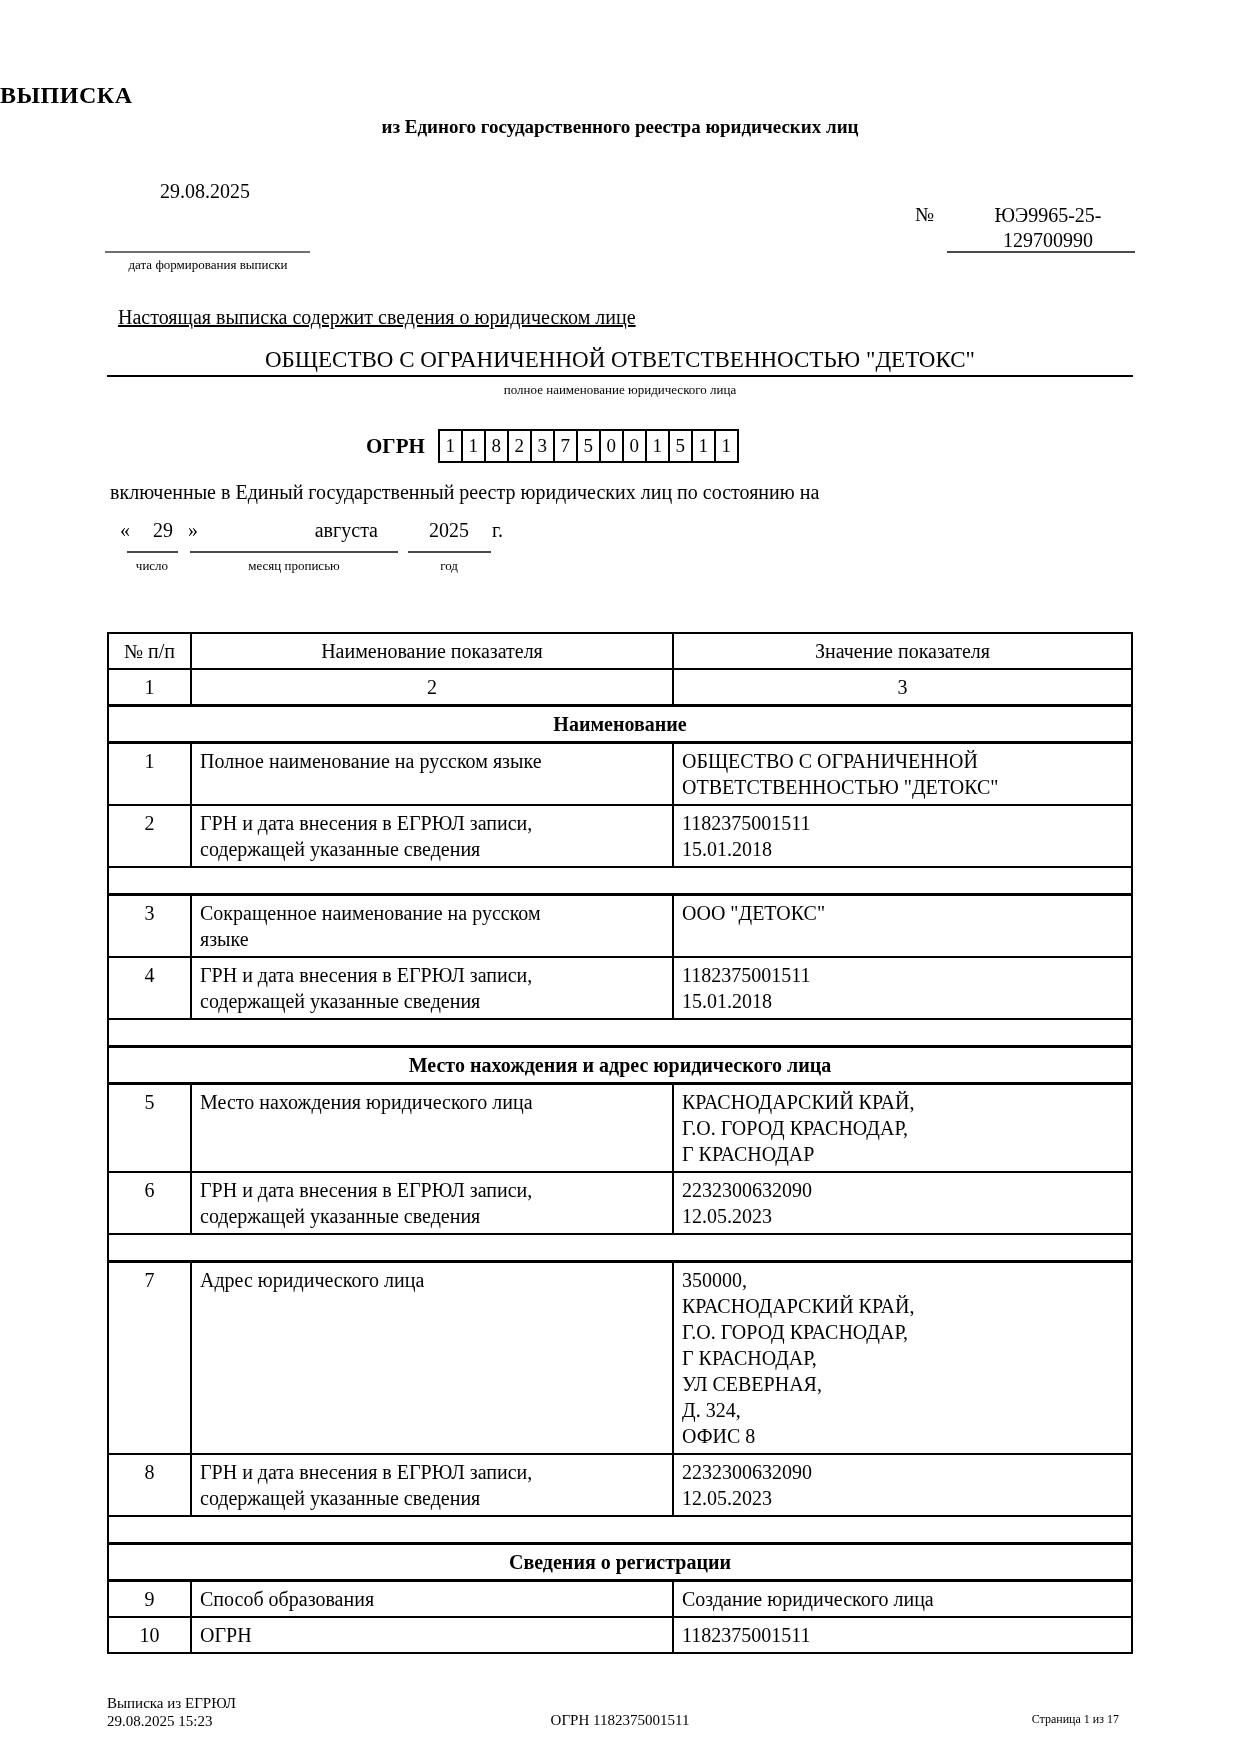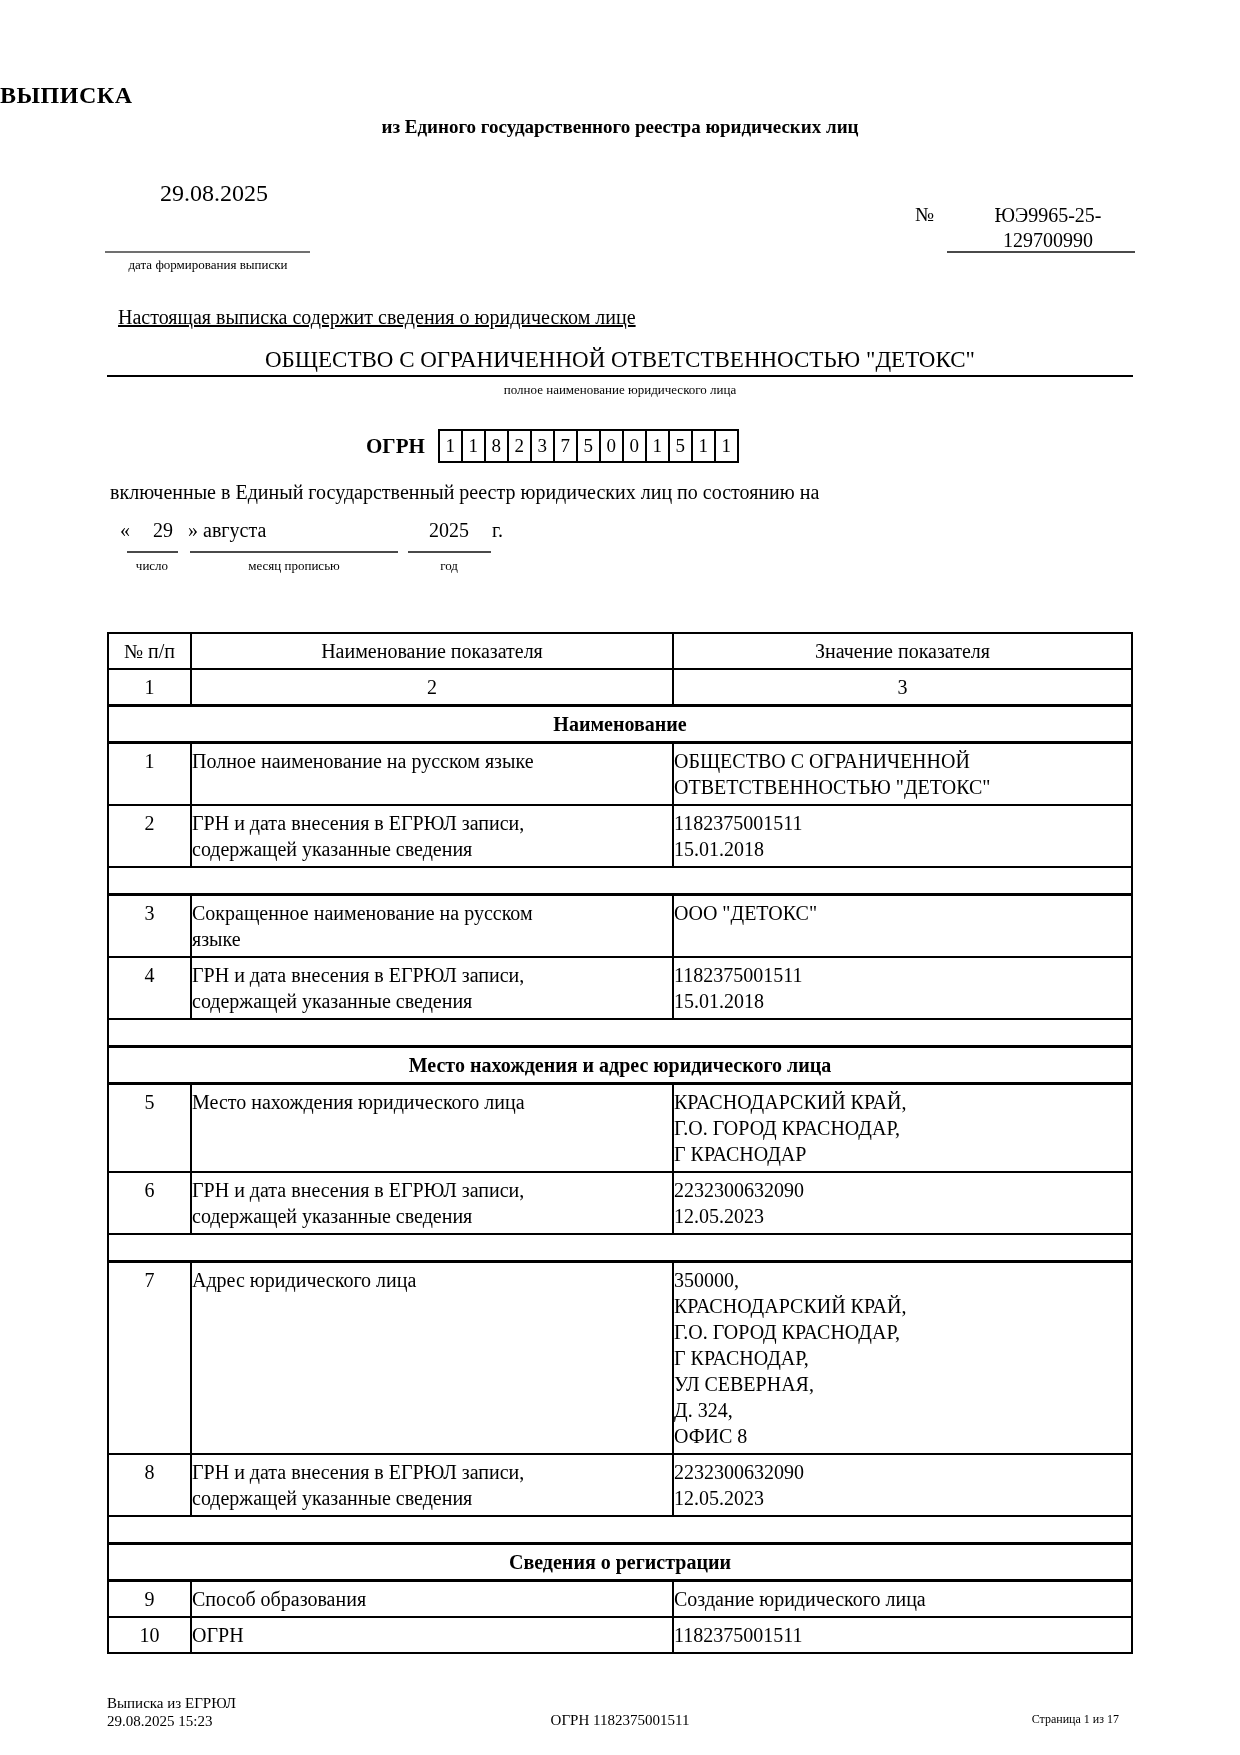--- a/index.html
+++ b/index.html
@@ -12,21 +12,21 @@
     background: #ffffff;
     font-family: "Liberation Serif", "DejaVu Serif", serif;
     color: #000;
     overflow: hidden;
   }
   .abs { position: absolute; }
 
   .doc-title { top: 82px; left: 0; width: 100%; text-align: left; font-size: 24px; font-weight: bold; letter-spacing: 0.5px; }
   .doc-subtitle { top: 116px; left: 0; width: 100%; text-align: center; font-size: 19px; font-weight: bold; }
 
-  .formation-date { top: 180px; left: 160px; font-size: 24px; }
+  .formation-date { top: 180px; left: 160px; font-size: 20px; }
   .left-underline { top: 251px; left: 105px; width: 205px; border-top: 2px solid #707070; }
   .formation-caption { top: 257px; left: 98px; width: 220px; text-align: center; font-size: 13px; }
 
   .number-label { top: 203px; left: 915px; font-size: 20px; }
   .number-value { top: 203px; left: 960px; width: 176px; text-align: center; font-size: 20px; line-height: 25px; }
   .right-underline { top: 251px; left: 947px; width: 188px; border-top: 2px solid #4a4a4a; }
 
   .intro-line { top: 306px; left: 118px; font-size: 20px; text-decoration: underline; }
   .company-name { top: 347px; left: 0; width: 100%; text-align: center; font-size: 23px; }
   .company-underline { top: 375px; left: 107px; width: 1026px; border-top: 2px solid #000; }
@@ -43,21 +43,21 @@
     font-size: 19px; background: #fff;
   }
   .ogrn-box:first-child { margin-left: 0; }
 
   .included-line { top: 481px; left: 110px; font-size: 20px; }
 
   .asof { font-size: 20px; top: 519px; }
   .q-open  { left: 120px; }
   .asof-day { left: 140px; width: 46px; text-align: center; }
   .q-close { left: 188px; }
-  .asof-month { left: 203px; width: 160px; text-align: left; }
+  .asof-month { left: 218px; width: 160px; text-align: right; }
   .asof-year { left: 414px; width: 70px; text-align: center; }
   .asof-suffix { left: 492px; }
   .u1 { top: 551px; left: 127px; width: 51px; border-top: 2px solid #4a4a4a; }
   .u2 { top: 551px; left: 190px; width: 208px; border-top: 2px solid #4a4a4a; }
   .u3 { top: 551px; left: 408px; width: 83px; border-top: 2px solid #4a4a4a; }
   .cap { font-size: 13px; top: 558px; text-align: center; }
   .cap-day { left: 117px; width: 70px; }
   .cap-month { left: 214px; width: 160px; }
   .cap-year { left: 414px; width: 70px; }
 
@@ -65,21 +65,21 @@
     position: absolute;
     top: 632px; left: 107px;
     width: 1026px;
     border: 2px solid #000;
     font-size: 20px;
     line-height: 26px;
   }
   .trow { display: flex; border-top: 2px solid #000; }
   .trow:first-child { border-top: none; }
   .trow.bt3 { border-top: 3px solid #000; }
-  .cell { padding: 4px 0; }
+  .cell { padding: 4px 8px; }
   .cell-num { width: 81px; text-align: center; padding: 4px 2px; }
   .cell-name { width: 482px; border-left: 2px solid #000; }
   .cell-value { flex: 1; border-left: 2px solid #000; }
   .hdr-cell { text-align: center; }
   .section-cell { width: 100%; text-align: center; font-weight: bold; padding: 4px 0; }
   .spacer-row { height: 27px; border-top: 2px solid #000; }
 
   .footer-left { top: 1694px; left: 107px; font-size: 15px; line-height: 18px; }
   .footer-center { top: 1712px; left: 0; width: 100%; text-align: center; font-size: 15px; }
   .footer-right { top: 1712px; right: 121px; font-size: 12px; text-align: center; }

